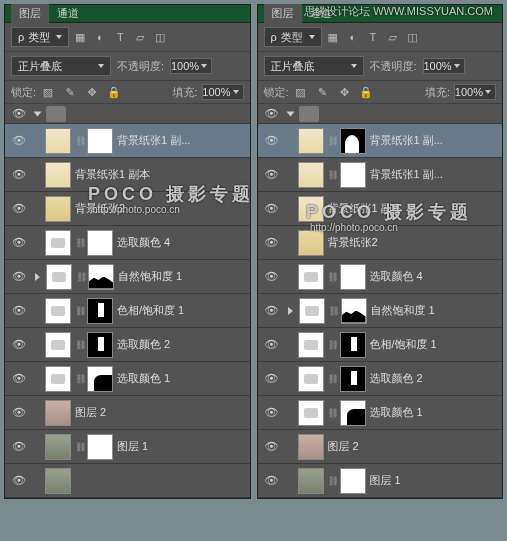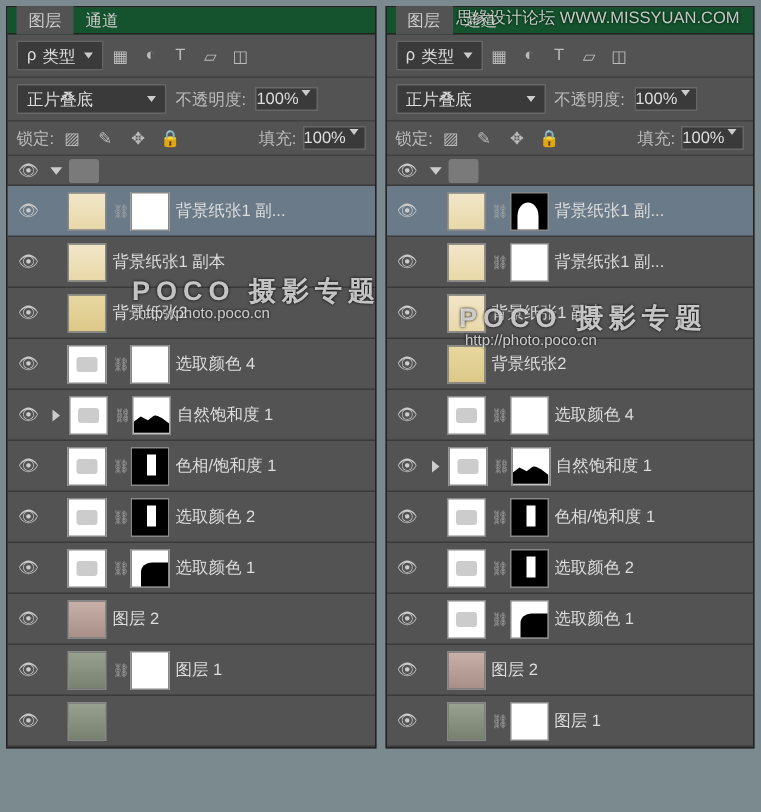--- a/index.html
+++ b/index.html
@@ -9,21 +9,21 @@
 .tabbar{background:#14532d;display:flex;align-items:center;padding:2px 6px;height:18px;border-bottom:1px solid #222}
 .tab{padding:2px 8px;color:#ccc;font-size:11px}
 .tab.active{background:#535353}
 .header{display:flex;align-items:center;padding:4px 6px;gap:4px;border-bottom:1px solid #404040}
 .drop{background:#3a3a3a;border:1px solid #666;padding:2px 6px;display:flex;align-items:center;gap:4px;height:20px}
 .ico{display:flex;gap:6px;align-items:center}
 .ico span{width:14px;height:14px;display:inline-flex;align-items:center;justify-content:center;color:#bbb}
 .blendrow{display:flex;align-items:center;padding:4px 6px;gap:6px;border-bottom:1px solid #404040}
 .blendrow .drop{flex:0 0 100px}
 .label{color:#bbb;font-size:11px}
-.pct{background:#3a3a3a;border:1px solid #666;padding:1px 4px;width:42px;display:inline-flex;justify-content:flex-end;align-items:flex-start}
+.pct{background:#3a3a3a;border:1px solid #666;padding:1px 4px;width:42px;display:inline-flex;justify-content:flex-end;align-items:center}
 .tri{width:0;height:0;border-left:3px solid transparent;border-right:3px solid transparent;border-top:4px solid #ccc;margin-left:2px}
 .lockrow{display:flex;align-items:center;padding:3px 6px;gap:4px;border-bottom:1px solid #404040}
 .lockrow .ico span{width:16px}
 .layers{flex:1;overflow:hidden}
 .layer{display:flex;align-items:center;height:34px;border-bottom:1px solid #3a3a3a;padding:0 4px;gap:4px}
 .layer.sel{background:#6a7a88}
 .eye{width:20px;height:20px;display:flex;align-items:center;justify-content:center;color:#ccc}
 .thumb{width:26px;height:26px;border:1px solid #888;flex:0 0 26px}
 .thumb.parch{background:linear-gradient(#f2e6c8,#e8d8a8)}
 .thumb.parch2{background:linear-gradient(#e8d8a0,#dcc888)}

